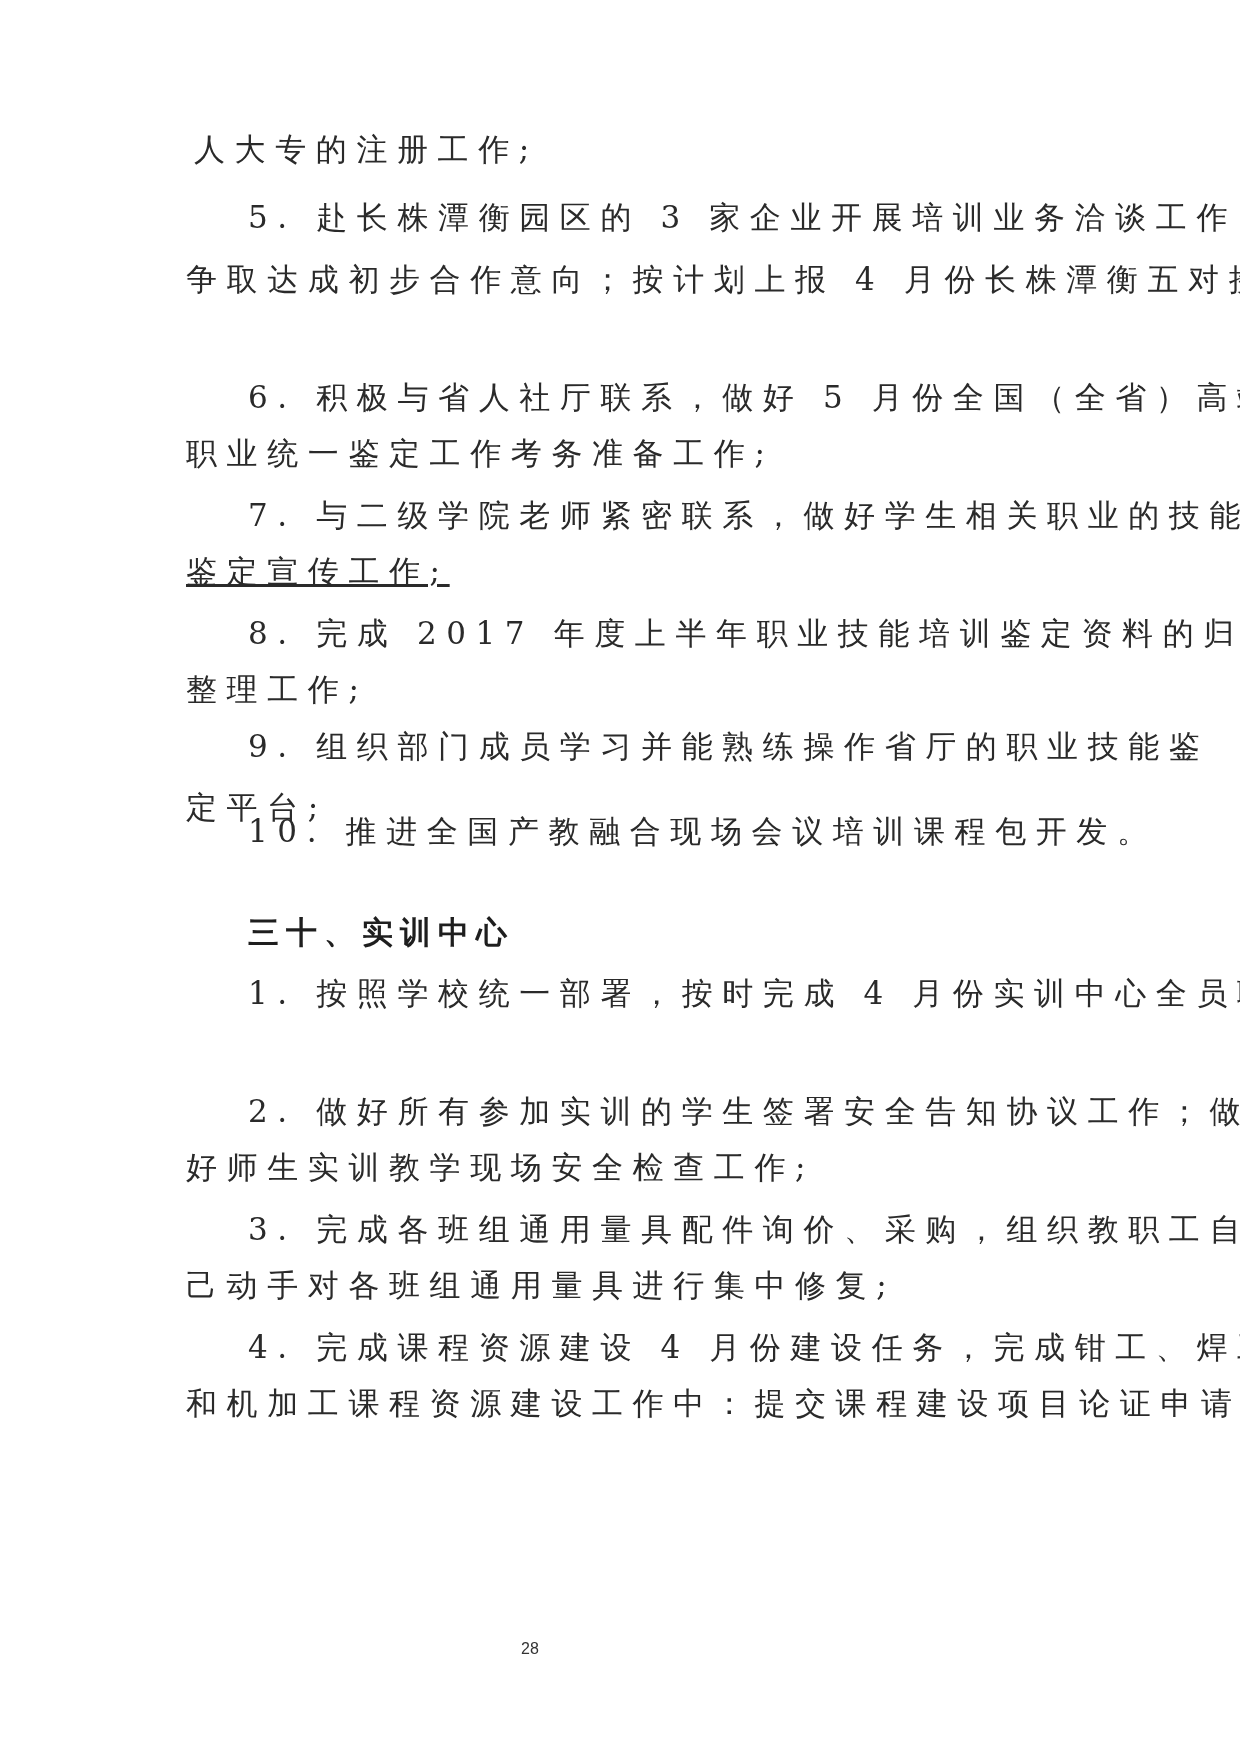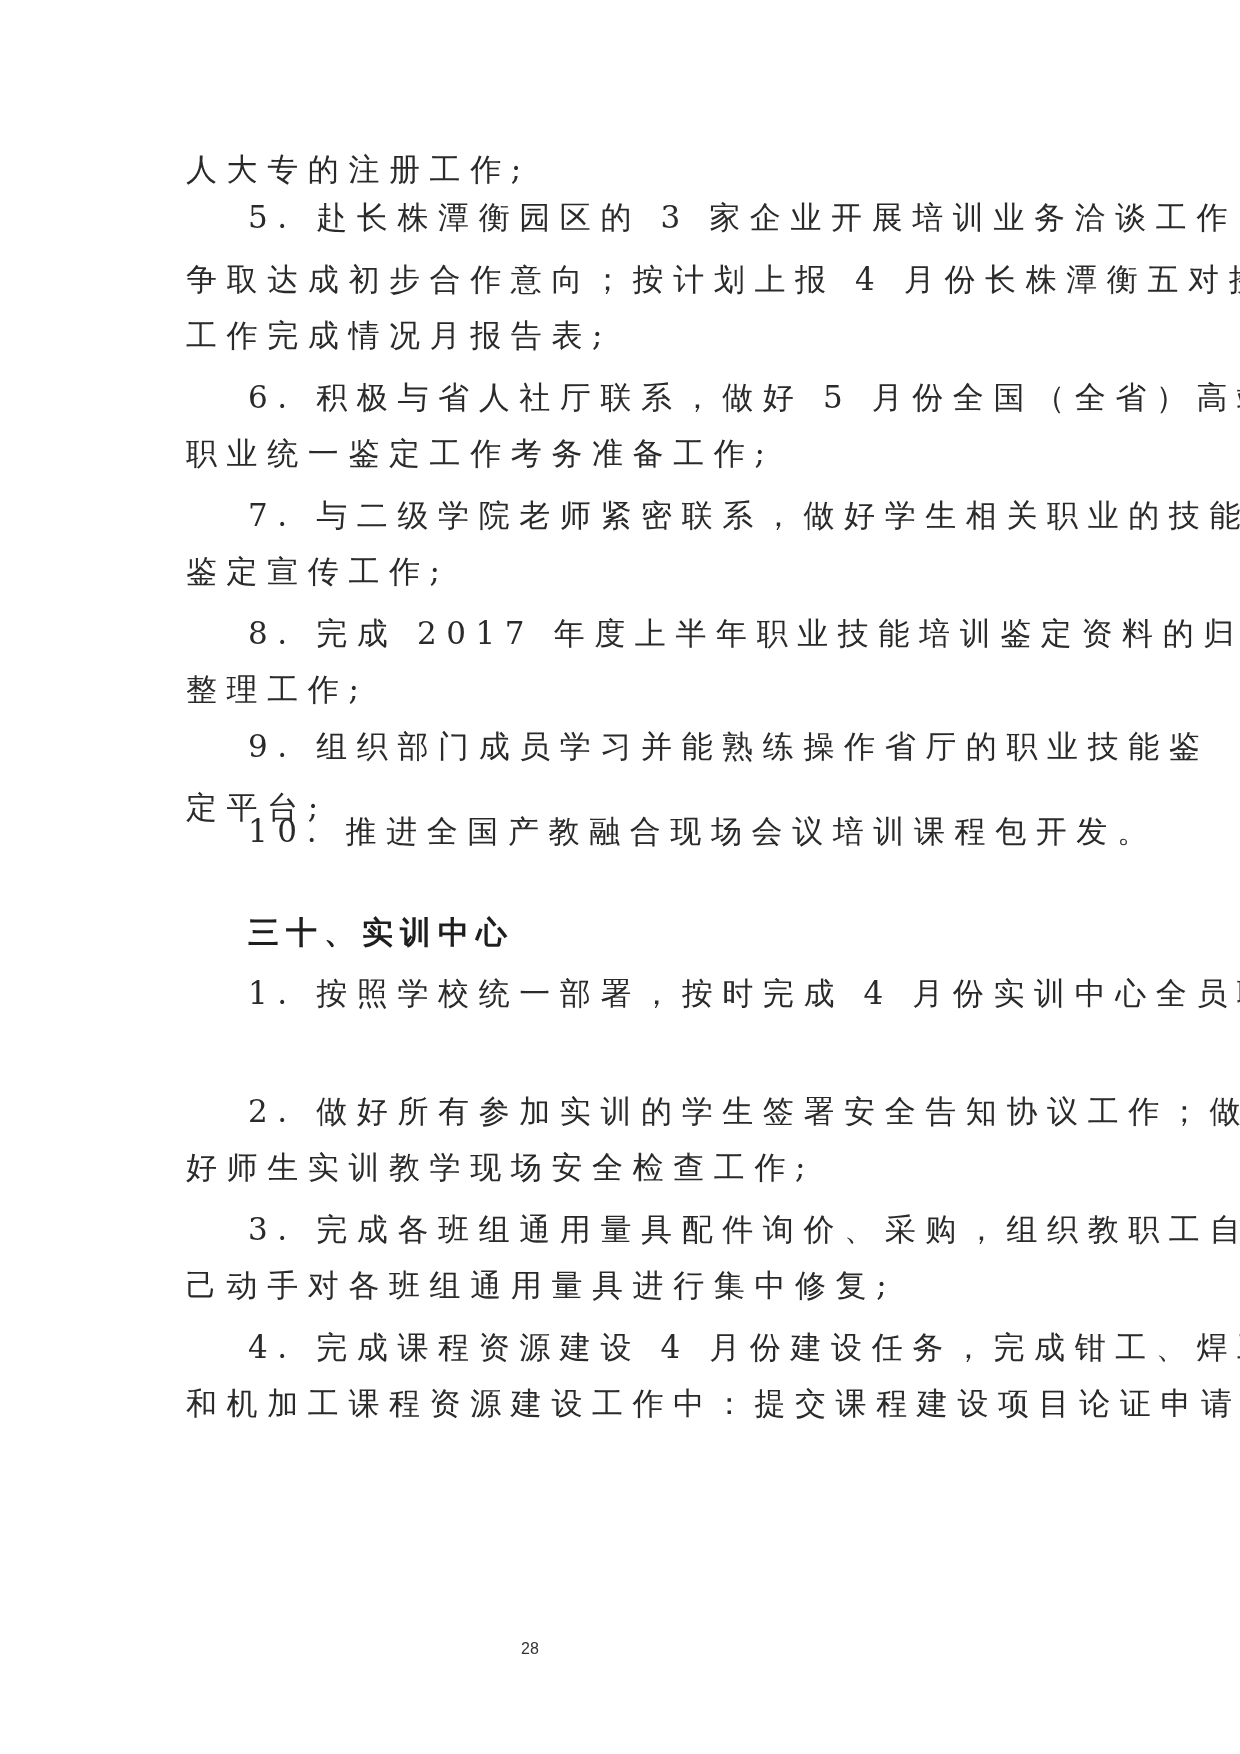--- a/index.html
+++ b/index.html
@@ -50,28 +50,27 @@
       text-align: center;
       font-family: "Liberation Sans", sans-serif;
       font-size: 16px;
       color: #333333;
     }
   </style>
 </head>
 <body>
 
 <div class="page">
-  <div class="line" style="top:149px;">人大专的注册工作;</div>
+  <div class="line" style="top:129px;margin-left:8px;">人大专的注册工作;</div>
   <div class="line indent" style="top:197px;">5. 赴长株潭衡园区的 3 家企业开展培训业务洽谈工作，</div>
   <div class="line" style="top:259px;">争取达成初步合作意向；按计划上报 4 月份长株潭衡五对接</div>
-  <div class="line" style="top:315px;">工作完成情况月报告表;</div>
   <div class="line indent" style="top:377px;">6. 积极与省人社厅联系，做好 5 月份全国（全省）高端</div>
   <div class="line" style="top:433px;">职业统一鉴定工作考务准备工作;</div>
   <div class="line indent" style="top:495px;">7. 与二级学院老师紧密联系，做好学生相关职业的技能</div>
-  <div class="line" style="top:551px;">鉴定宣传工作;</div>
+  <div class="line" style="top:551px;text-decoration:underline;">鉴定宣传工作;</div>
   <div class="line indent" style="top:613px;">8. 完成 2017 年度上半年职业技能培训鉴定资料的归档</div>
   <div class="line" style="top:669px;">整理工作;</div>
   <div class="line indent" style="top:726px;">9. 组织部门成员学习并能熟练操作省厅的职业技能鉴</div>
   <div class="line" style="top:787px;">定平台;</div>
   <div class="line indent" style="top:811px;">10. 推进全国产教融合现场会议培训课程包开发。</div>
   <div class="line heading" style="top:912px;">三十、实训中心</div>
   <div class="line indent" style="top:973px;">1. 按照学校统一部署，按时完成 4 月份实训中心全员聘</div>
   <div class="line indent" style="top:1091px;">2. 做好所有参加实训的学生签署安全告知协议工作；做</div>
   <div class="line" style="top:1147px;">好师生实训教学现场安全检查工作;</div>
   <div class="line indent" style="top:1209px;">3. 完成各班组通用量具配件询价、采购，组织教职工自</div>

